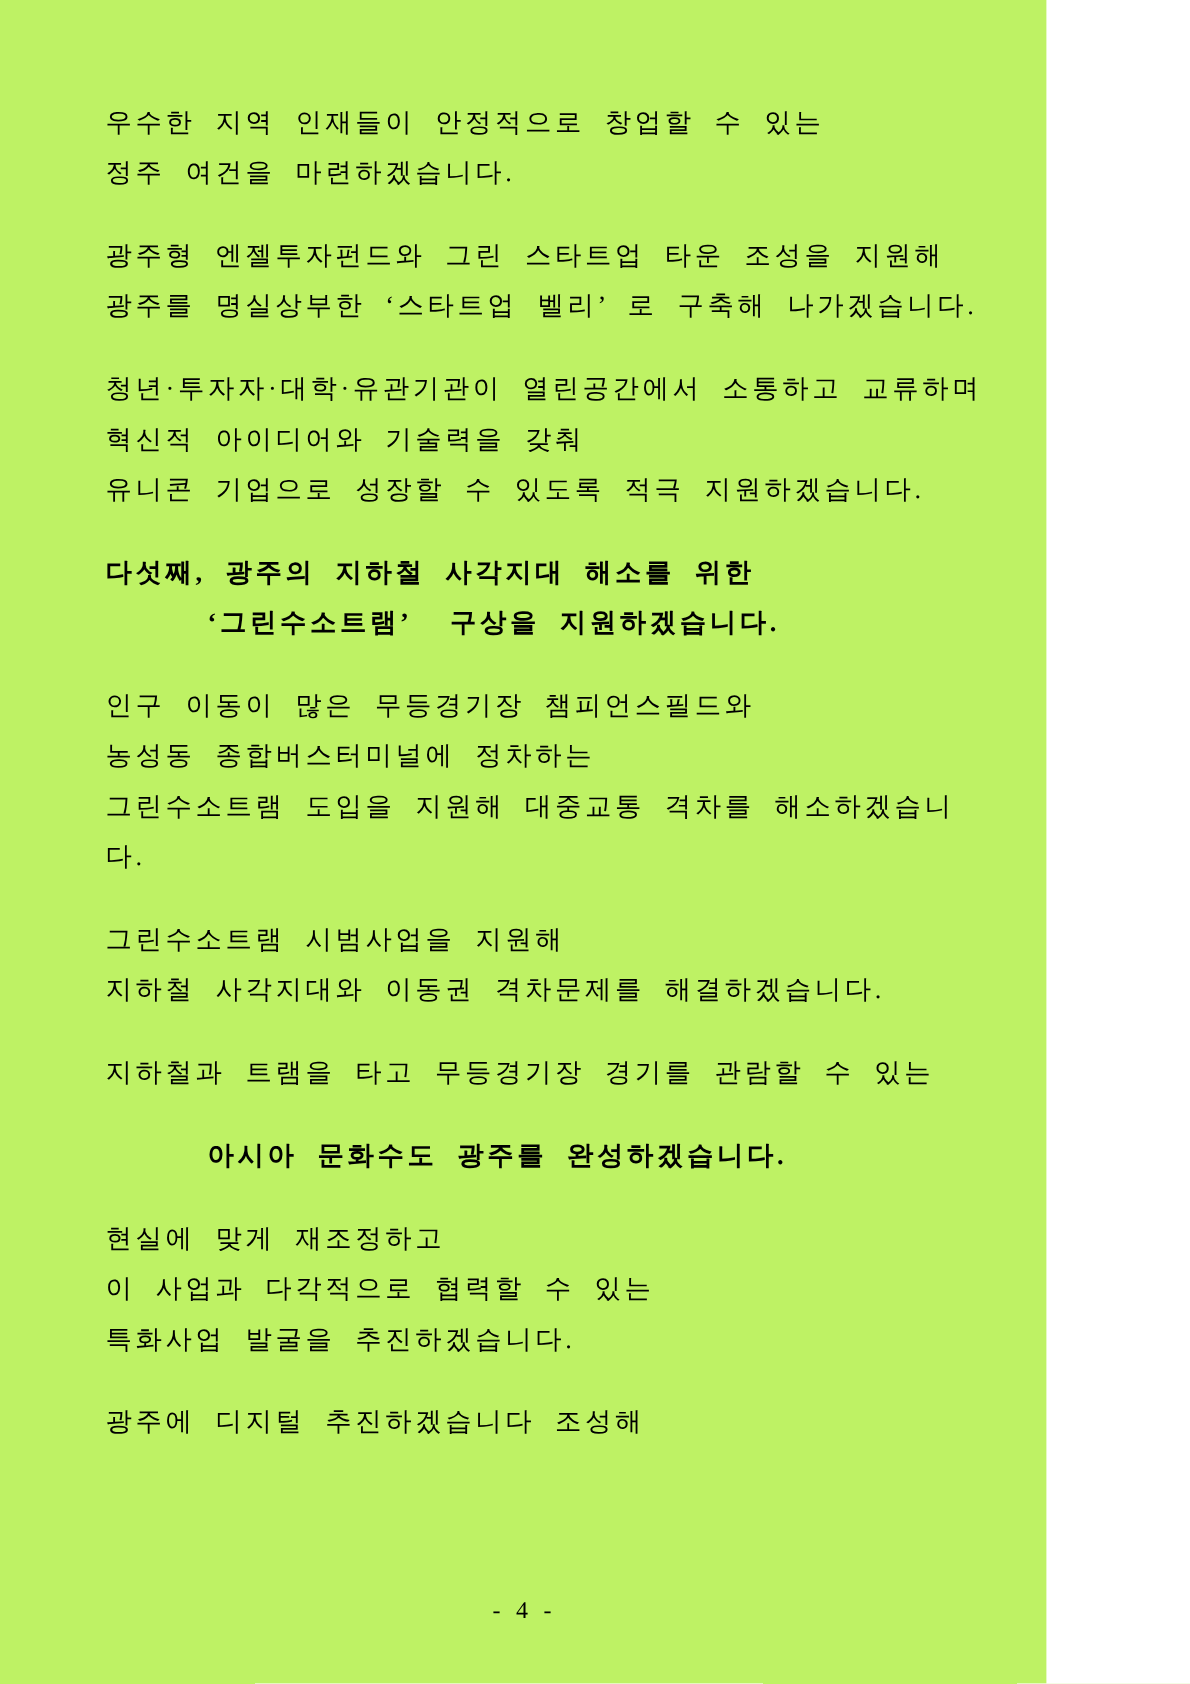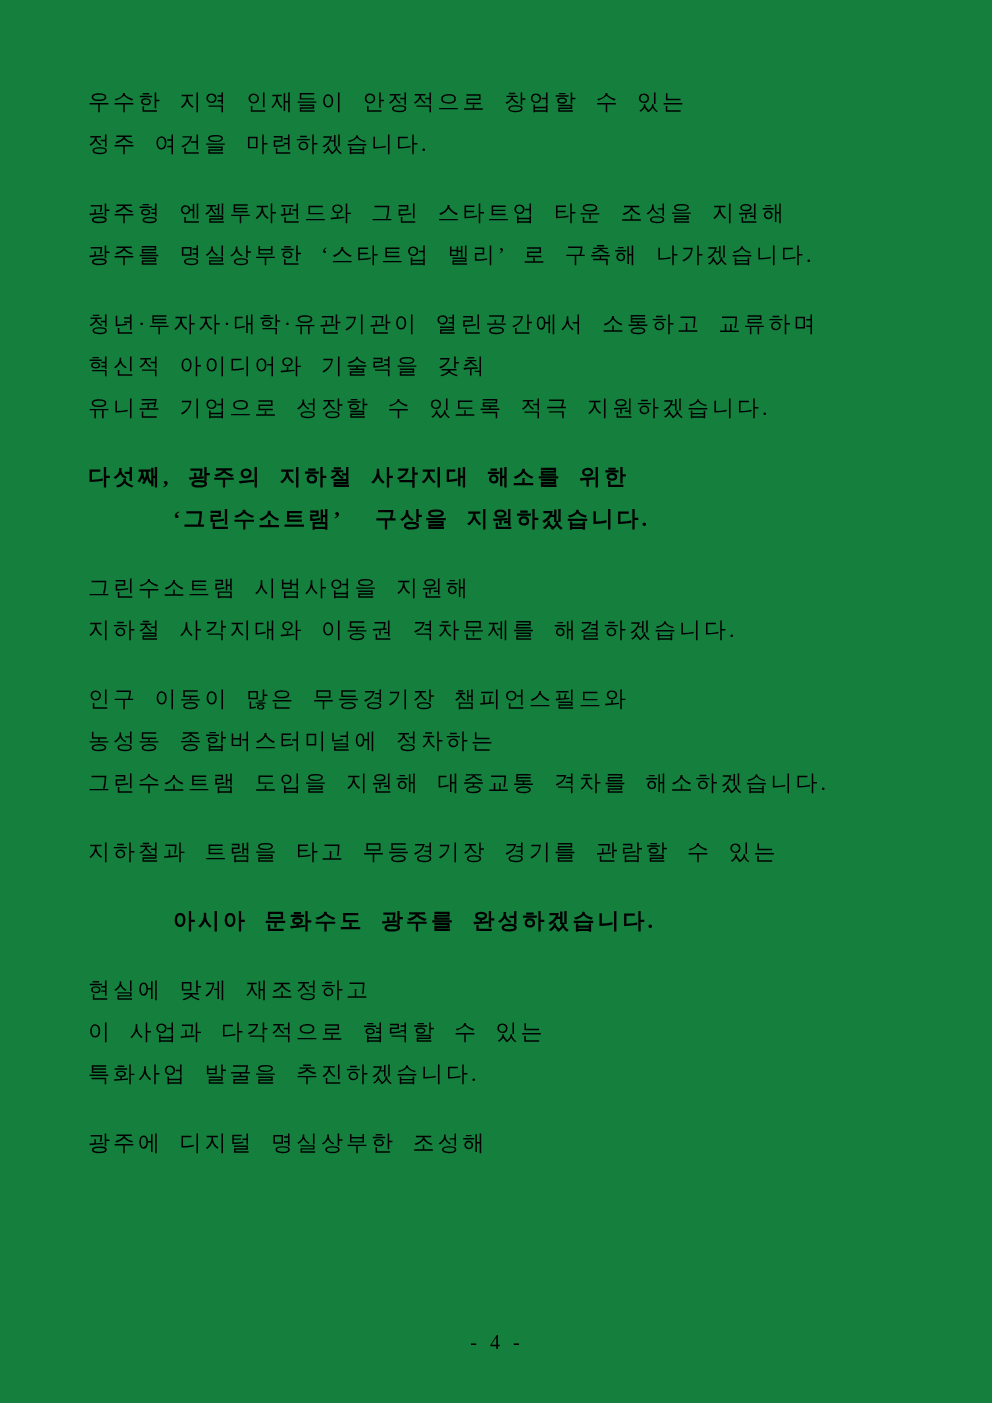--- a/index.html
+++ b/index.html
@@ -2,23 +2,23 @@
 <html lang="ko"><head>
 <meta charset="utf-8">
 <style>
   html, body {
     margin: 0;
     padding: 0;
     background: #ffffff;
   }
   .page {
     position: relative;
-    width: 992px;
+    width: 872px;
     height: 1403px;
-    background: #15803d;
+    background: #bef264;
     color: #000000;
     font-family: "Liberation Serif", "DejaVu Serif", serif;
     overflow: hidden;
   }
   .content {
     position: absolute;
     left: 88px;
     top: 81px;
     right: 50px;
   }
@@ -71,44 +71,44 @@
       <div class="line">혁신적 아이디어와 기술력을 갖춰</div>
       <div class="line">유니콘 기업으로 성장할 수 있도록 적극 지원하겠습니다.</div>
     </div>
 
     <div class="block heading">
       <div class="line">다섯째, 광주의 지하철 사각지대 해소를 위한</div>
       <div class="line indent">‘그린수소트램’  구상을 지원하겠습니다.</div>
     </div>
 
     <div class="block para">
-      <div class="line">그린수소트램 시범사업을 지원해</div>
-      <div class="line">지하철 사각지대와 이동권 격차문제를 해결하겠습니다.</div>
+      <div class="line">인구 이동이 많은 무등경기장 챔피언스필드와</div>
+      <div class="line">농성동 종합버스터미널에 정차하는</div>
+      <div class="line">그린수소트램 도입을 지원해 대중교통 격차를 해소하겠습니다.</div>
     </div>
 
     <div class="block para">
-      <div class="line">인구 이동이 많은 무등경기장 챔피언스필드와</div>
-      <div class="line">농성동 종합버스터미널에 정차하는</div>
-      <div class="line">그린수소트램 도입을 지원해 대중교통 격차를 해소하겠습니다.</div>
+      <div class="line">그린수소트램 시범사업을 지원해</div>
+      <div class="line">지하철 사각지대와 이동권 격차문제를 해결하겠습니다.</div>
     </div>
 
     <div class="block para">
       <div class="line">지하철과 트램을 타고 무등경기장 경기를 관람할 수 있는</div>
     </div>
 
     <div class="block heading">
       <div class="line indent">아시아 문화수도 광주를 완성하겠습니다.</div>
     </div>
 
     <div class="block para">
       <div class="line">현실에 맞게 재조정하고</div>
       <div class="line">이 사업과 다각적으로 협력할 수 있는</div>
       <div class="line">특화사업 발굴을 추진하겠습니다.</div>
     </div>
 
     <div class="block para">
-      <div class="line">광주에 디지털 명실상부한 조성해</div>
+      <div class="line">광주에 디지털 추진하겠습니다 조성해</div>
     </div>
 
   </div>
 
   <div class="footer">- 4 -</div>
 </div>
 
 </body></html>

